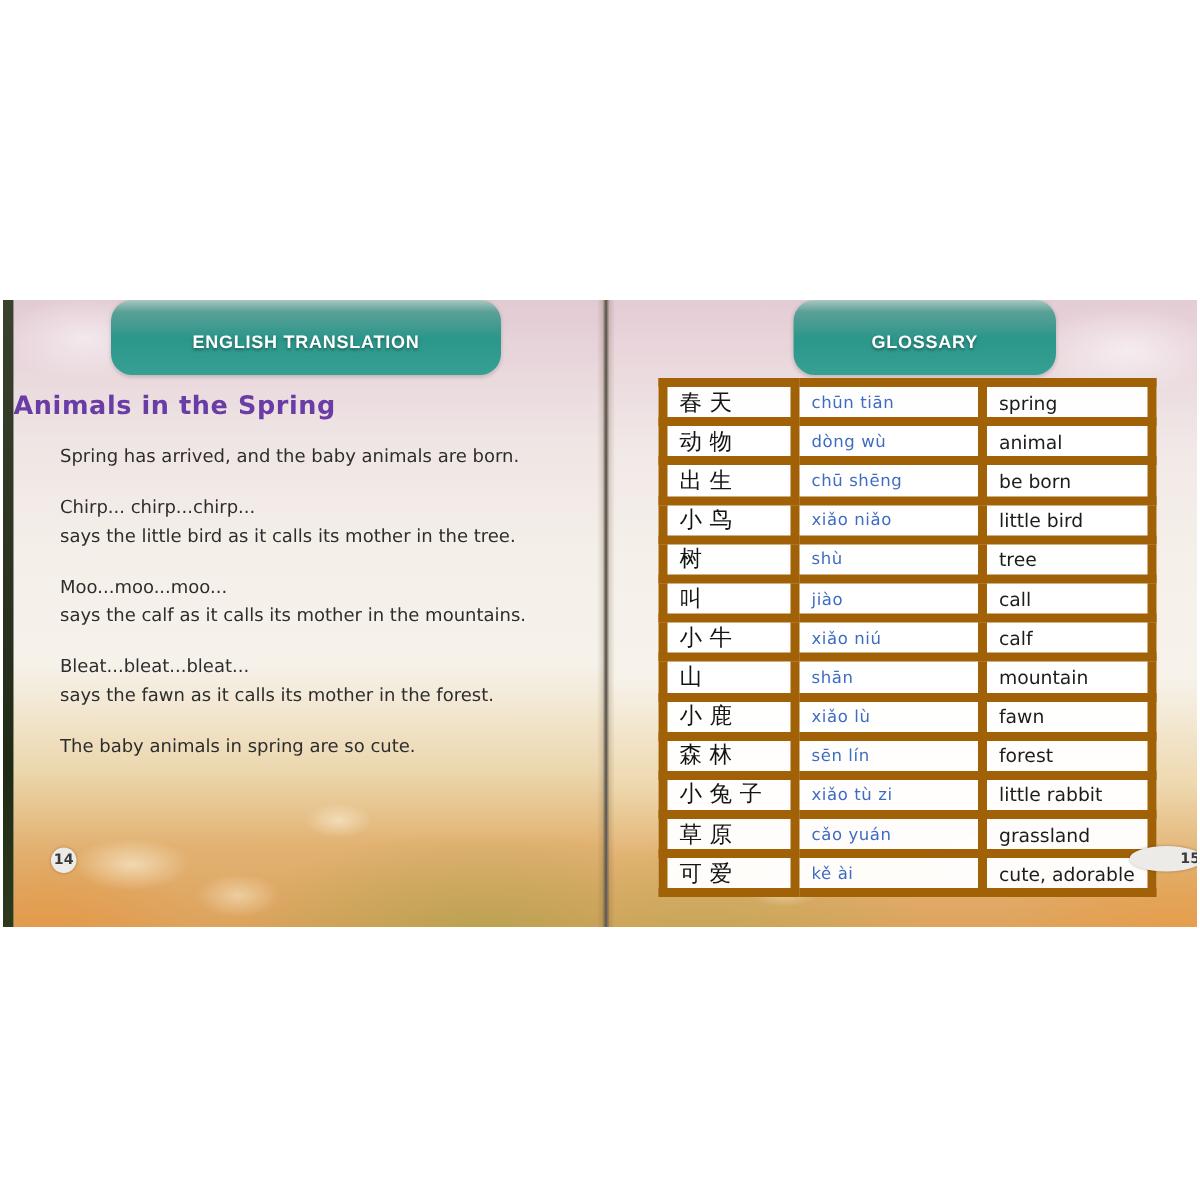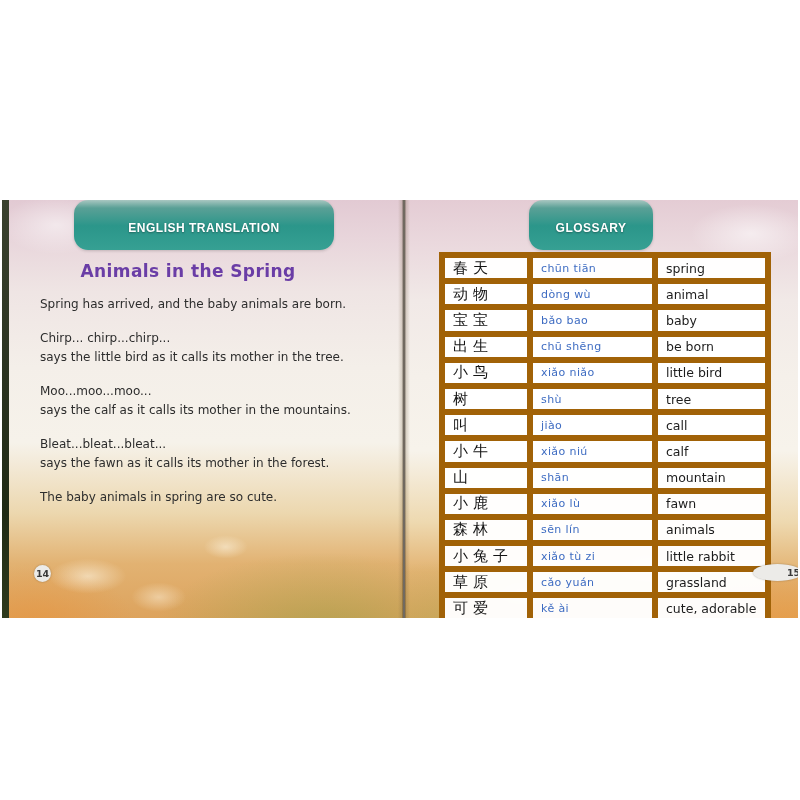--- a/index.html
+++ b/index.html
@@ -60,24 +60,24 @@
     background: linear-gradient(180deg, #a9c7c1 0%, #5aa096 16%, #2b968a 52%, #36a093 100%);
     color: #ffffff;
     font-family: "Liberation Sans", sans-serif;
     font-weight: bold; font-size: 12px; letter-spacing: .5px;
     display: flex; align-items: center; justify-content: center;
     padding-top: 5px; box-sizing: border-box;
     text-shadow: 0 1px 2px rgba(0,0,0,.35);
     box-shadow: 0 1px 3px rgba(0,0,0,.18);
   }
   .banner-left { left: 65px; width: 260px; }
-  .banner-right { left: 124px; width: 124px; }
+  .banner-right { left: 124px; width: 175px; }
   .title {
     position: absolute; top: 61px; left: 0; width: 358px;
-    margin: 0; text-align: center;
+    margin: 0; 
     color: #6a3da6; font-size: 17px; font-weight: bold;
     letter-spacing: .4px;
   }
   .paragraphs {
     position: absolute; left: 31px; top: 95px; width: 352px;
     font-size: 12px; line-height: 19px; color: #2d2d2d;
   }
   .para { margin: 0 16px 15px 0; }
   .line { display: block; white-space: nowrap; }
   .para:nth-child(5) .line:nth-child(2) { letter-spacing: .8px; white-space: normal; text-align: justify; }
@@ -164,25 +164,20 @@
             <td class="cell-hanzi">春天</td>
             <td class="cell-pinyin">chūn tiān</td>
             <td class="cell-english">spring</td>
           </tr>
           <tr>
             <td class="cell-hanzi">动物</td>
             <td class="cell-pinyin">dòng wù</td>
             <td class="cell-english">animal</td>
           </tr>
           <tr>
-            <td class="cell-hanzi">宝宝</td>
-            <td class="cell-pinyin">bǎo bao</td>
-            <td class="cell-english">baby</td>
-          </tr>
-          <tr>
             <td class="cell-hanzi">出生</td>
             <td class="cell-pinyin">chū shēng</td>
             <td class="cell-english">be born</td>
           </tr>
           <tr>
             <td class="cell-hanzi">小鸟</td>
             <td class="cell-pinyin">xiǎo niǎo</td>
             <td class="cell-english">little bird</td>
           </tr>
           <tr>
@@ -206,21 +201,21 @@
             <td class="cell-english">mountain</td>
           </tr>
           <tr>
             <td class="cell-hanzi">小鹿</td>
             <td class="cell-pinyin">xiǎo lù</td>
             <td class="cell-english">fawn</td>
           </tr>
           <tr>
             <td class="cell-hanzi">森林</td>
             <td class="cell-pinyin">sēn lín</td>
-            <td class="cell-english">animals</td>
+            <td class="cell-english">forest</td>
           </tr>
           <tr>
             <td class="cell-hanzi">小兔子</td>
             <td class="cell-pinyin">xiǎo tù zi</td>
             <td class="cell-english">little rabbit</td>
           </tr>
           <tr>
             <td class="cell-hanzi">草原</td>
             <td class="cell-pinyin">cǎo yuán</td>
             <td class="cell-english">grassland</td>

